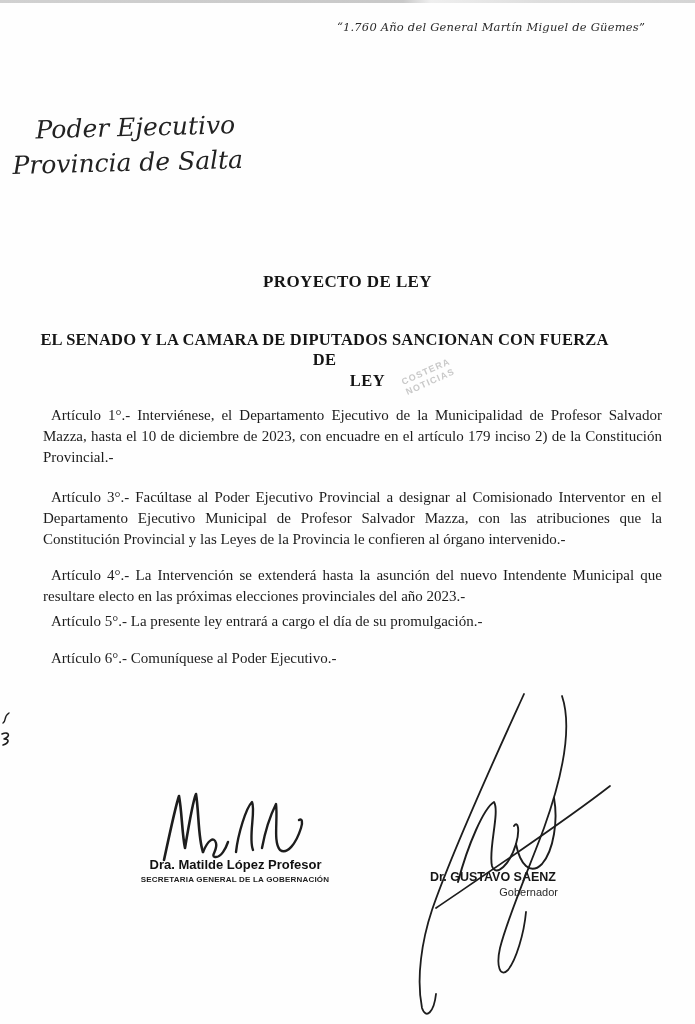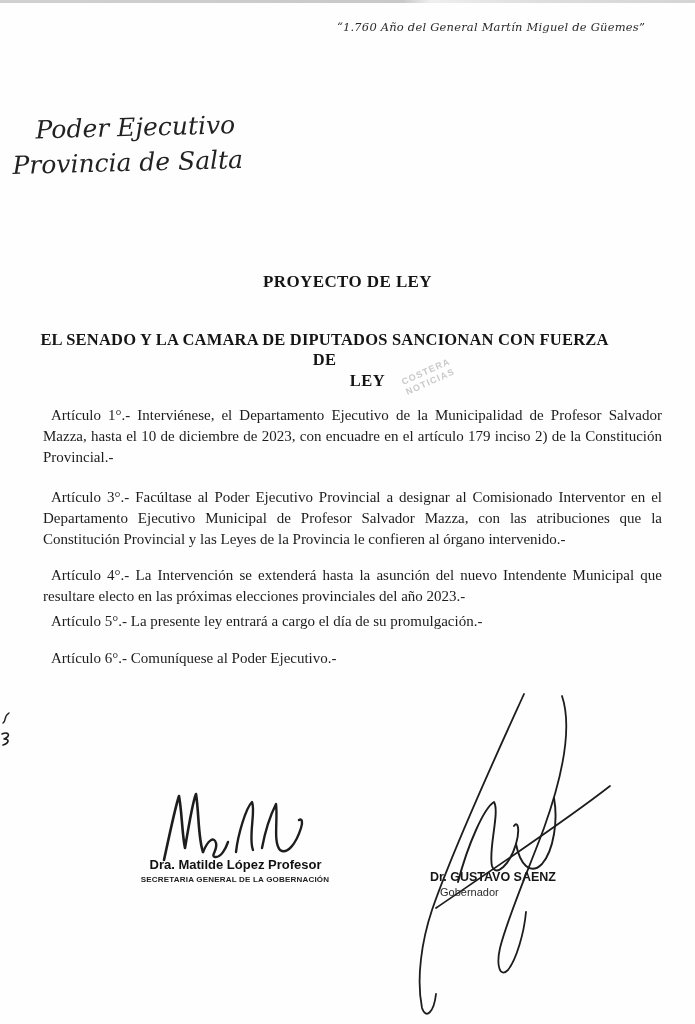--- a/index.html
+++ b/index.html
@@ -65,21 +65,21 @@
     position:absolute;top:875px;left:130px;width:210px;text-align:center;
     font-family:"Liberation Sans", sans-serif;font-weight:bold;
     font-size:8px;letter-spacing:.2px;color:#222;
   }
   .sig-right-name{
     position:absolute;top:870px;left:428px;width:130px;text-align:center;
     font-family:"Liberation Sans", sans-serif;font-weight:bold;
     font-size:12.5px;color:#161616;
   }
   .sig-right-title{
-    position:absolute;top:886px;left:440px;width:130px;text-align:left;
+    position:absolute;top:886px;left:428px;width:130px;text-align:right;
     font-family:"Liberation Sans", sans-serif;
     font-size:11px;color:#2a2a2a;
   }
   svg.sig{position:absolute;pointer-events:none;}
   .sig path{fill:none;stroke:#1d1d1d;stroke-linecap:round;stroke-linejoin:round;}
 </style>
 </head>
 <body>
 
 <div class="scan-top-line"></div>

